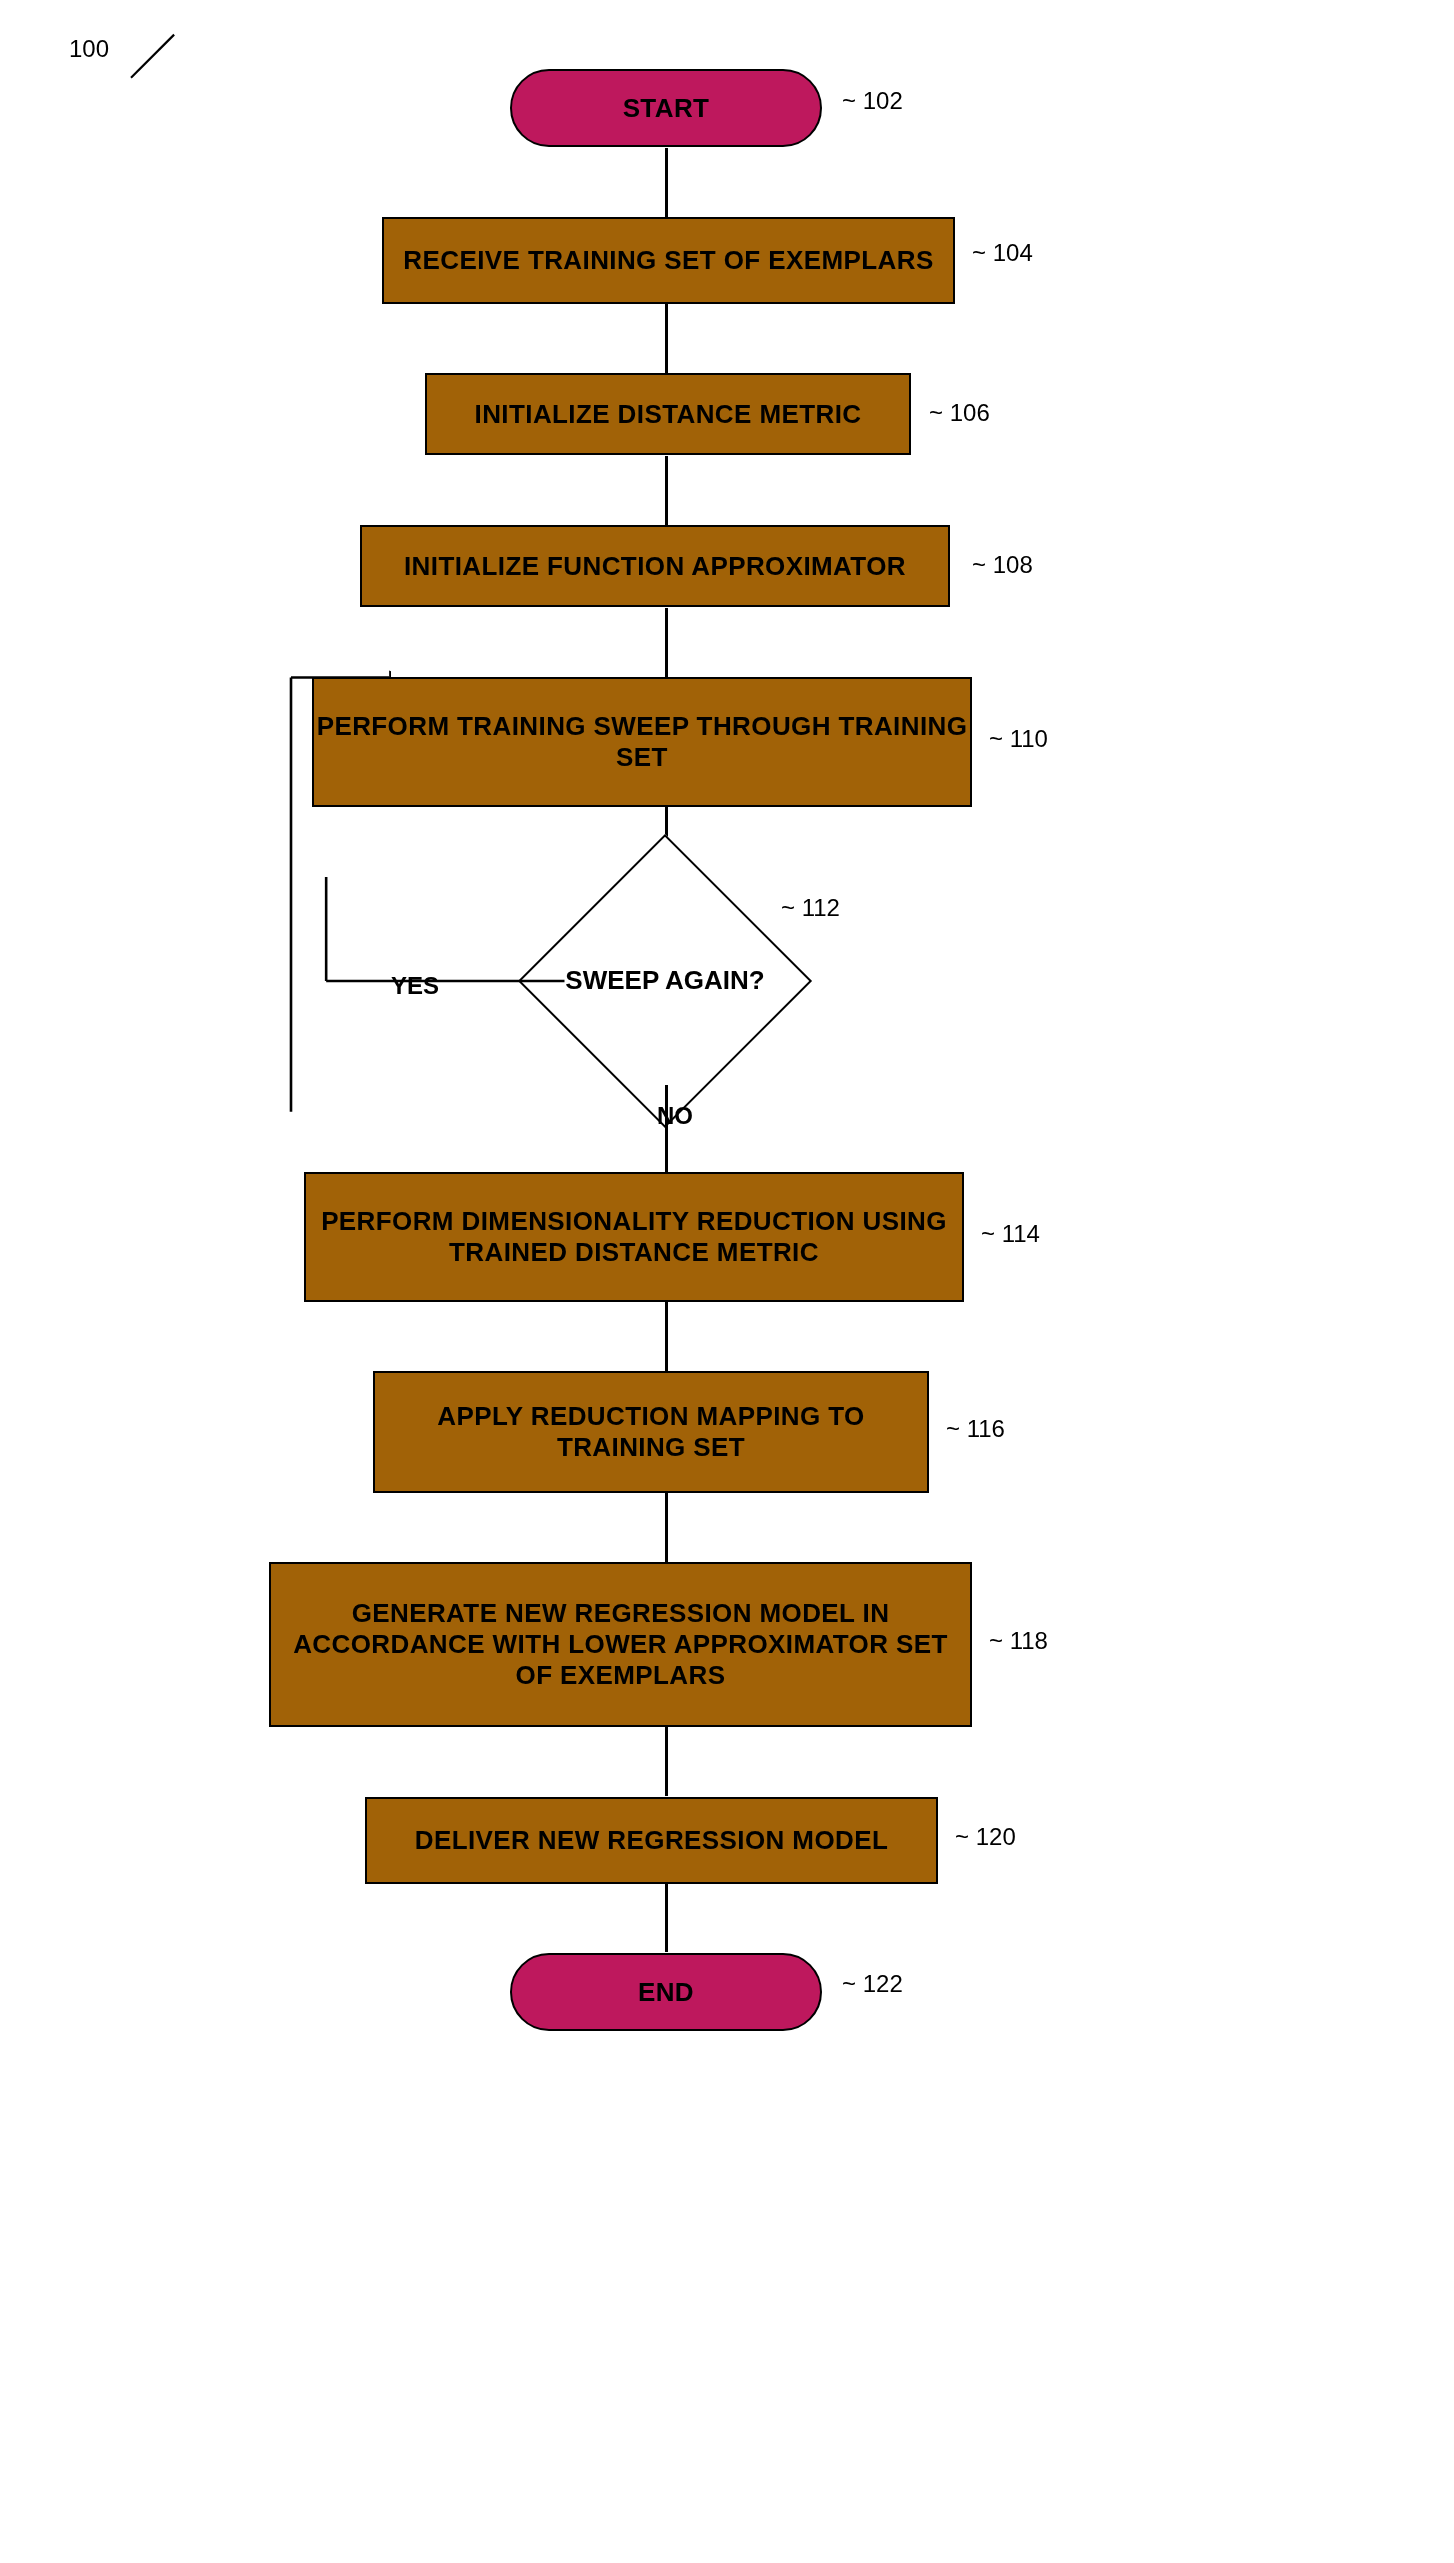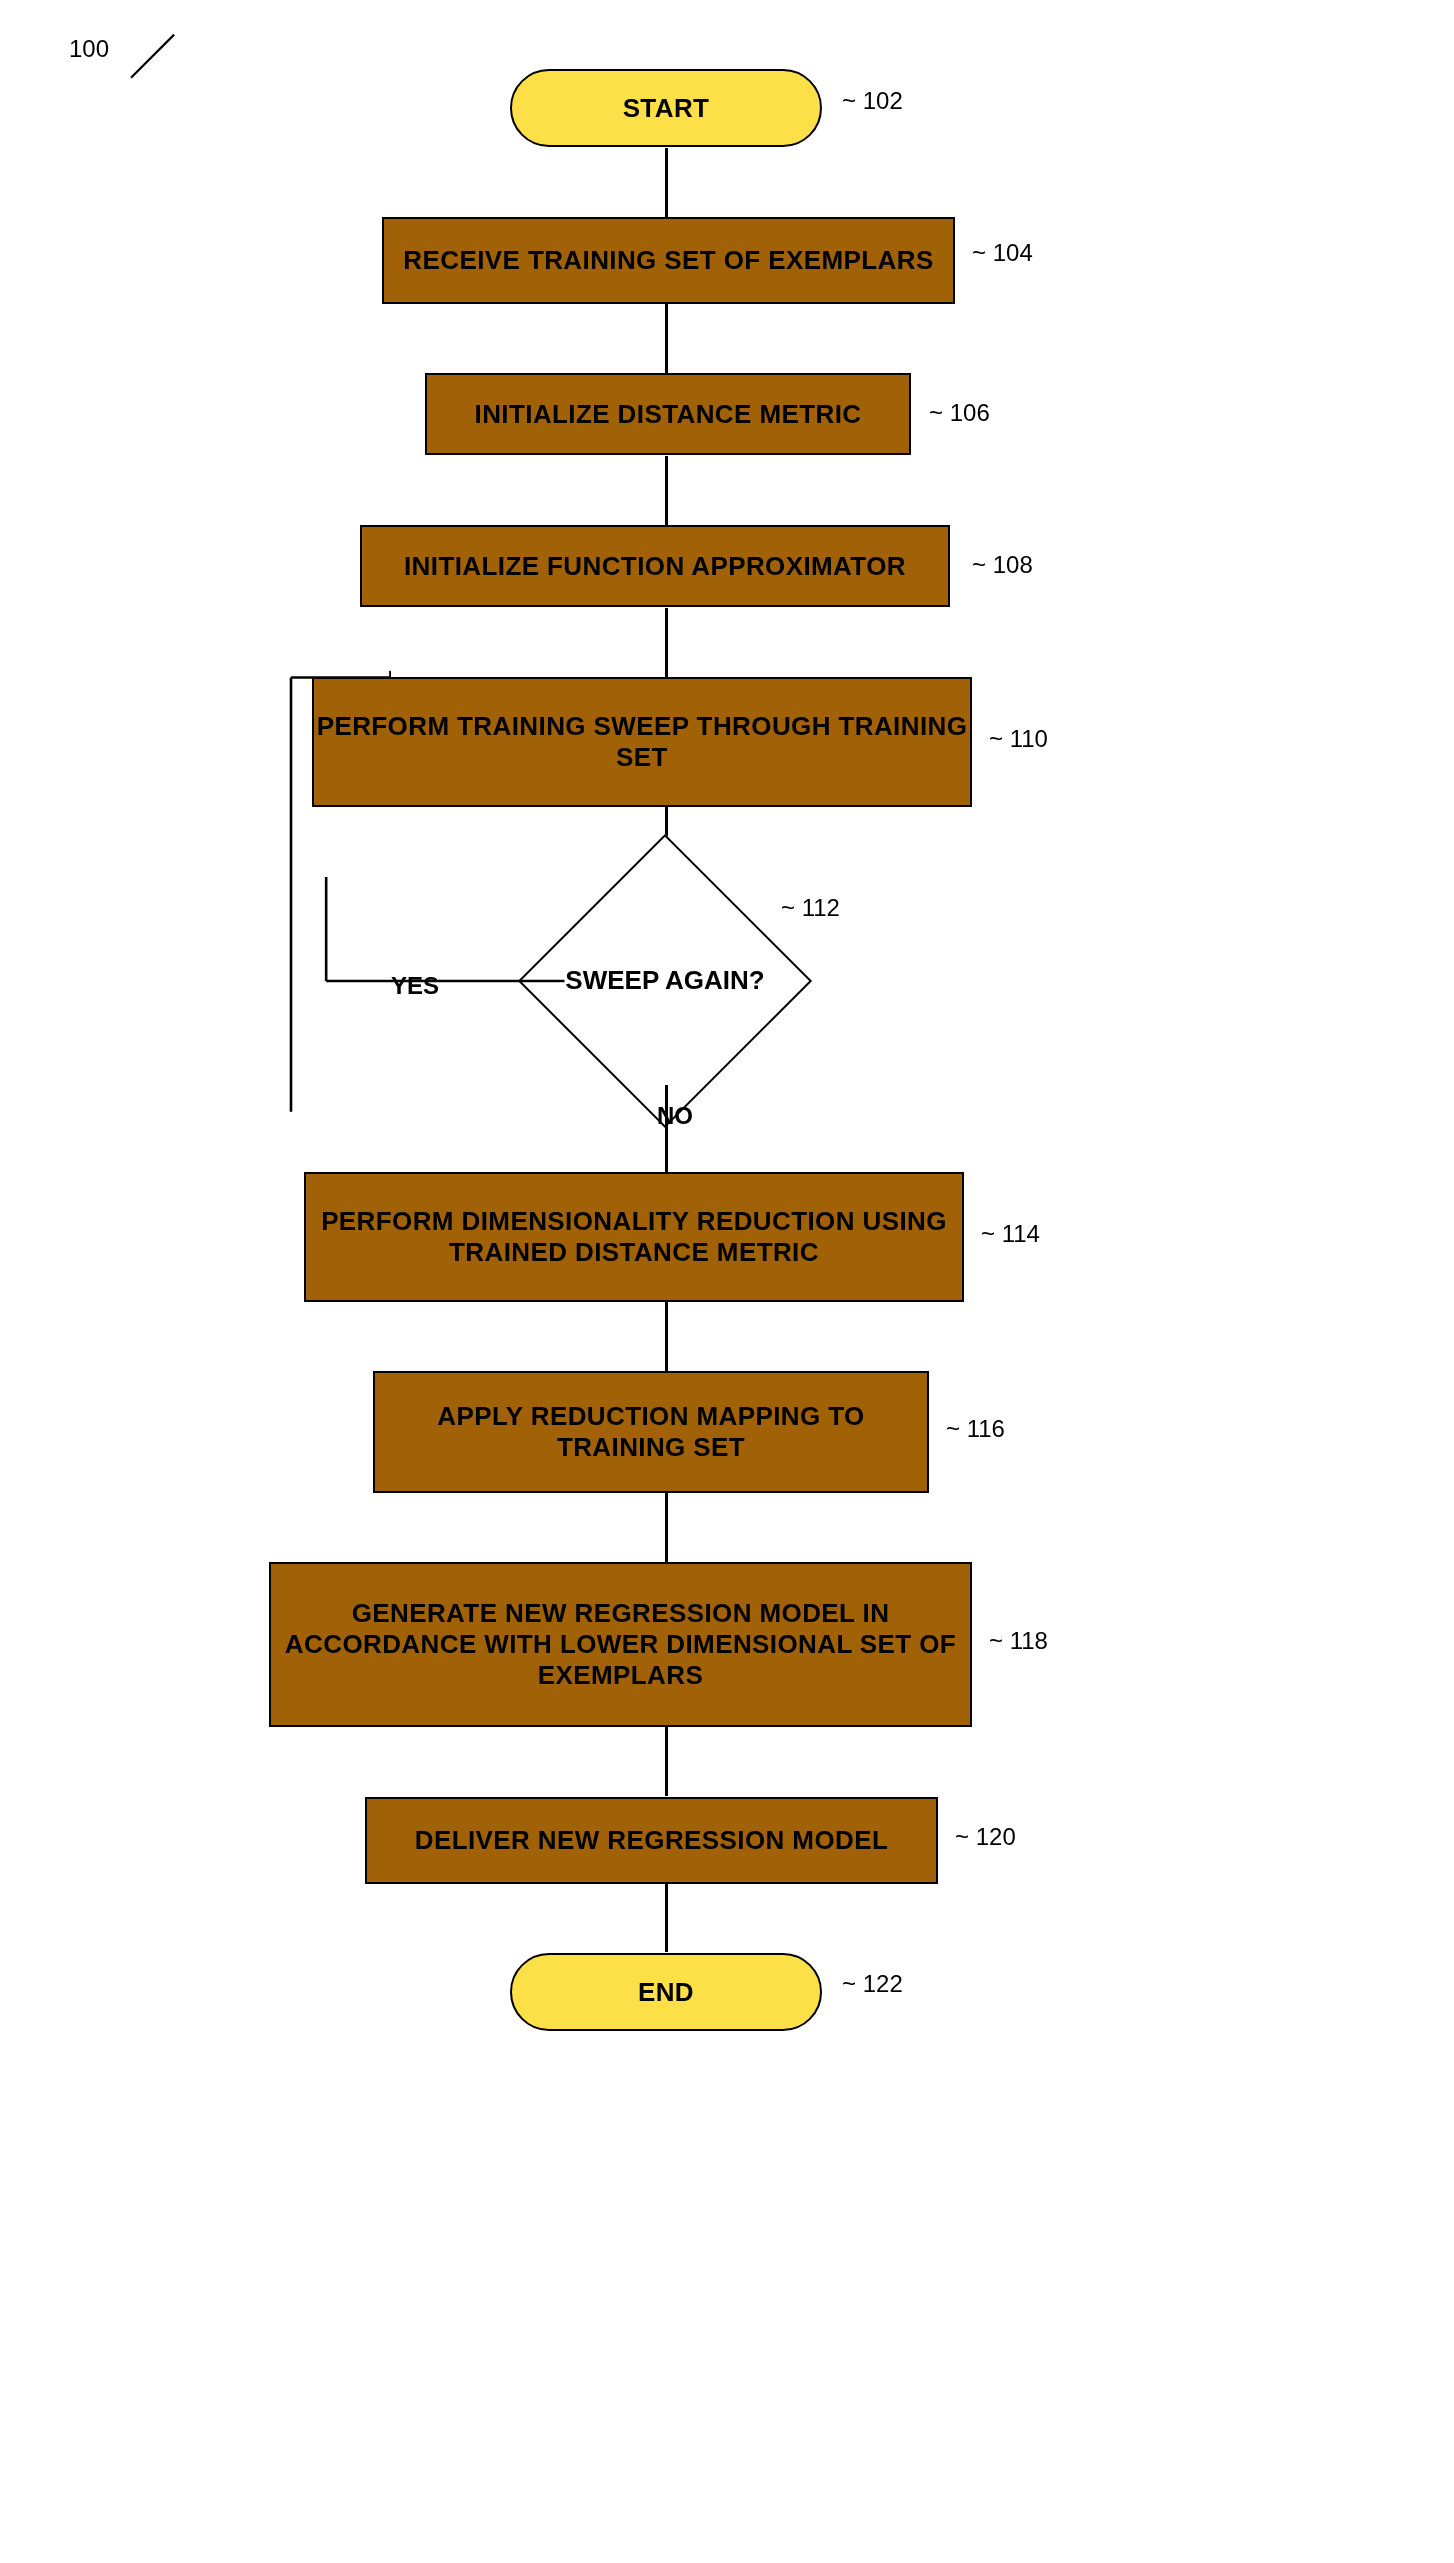--- a/index.html
+++ b/index.html
@@ -31,21 +31,21 @@
       justify-content: center;
       text-align: center;
       font-size: 26px;
       font-weight: bold;
       color: #000;
       letter-spacing: 0.4px;
     }
     .rounded-rect {
       border: 2.6px solid #000;
       border-radius: 43px;
-      background: #fde047;
+      background: #be185d;
     }
     .rect {
       border: 2.6px solid #000;
       border-radius: 0;
       background: #a16207;
     }
     .diamond-wrapper {
       position: absolute;
       display: flex;
       align-items: center;
@@ -194,21 +194,21 @@
   <div class="flow-node rect" style="top:1371px; left:373px; width:556px; height:122px;">
     <span>APPLY REDUCTION MAPPING TO TRAINING SET</span>
   </div>
   <span class="ref-label" style="top:1415px; left:946px;">~ 116</span>
 
   <div class="arrow arrow-v" style="top:1493px; left:665px; height:69px;">
     <div class="arrowhead-down" style="bottom:-15.6px;"></div>
   </div>
 
   <div class="flow-node rect" style="top:1562px; left:269px; width:703px; height:165px;">
-    <span>GENERATE NEW REGRESSION MODEL IN ACCORDANCE WITH LOWER DIMENSIONAL SET OF EXEMPLARS</span>
+    <span>GENERATE NEW REGRESSION MODEL IN ACCORDANCE WITH LOWER APPROXIMATOR SET OF EXEMPLARS</span>
   </div>
   <span class="ref-label" style="top:1627px; left:989px;">~ 118</span>
 
   <div class="arrow arrow-v" style="top:1727px; left:665px; height:69px;">
     <div class="arrowhead-down" style="bottom:-15.6px;"></div>
   </div>
 
   <div class="flow-node rect" style="top:1797px; left:365px; width:573px; height:87px;">
     <span>DELIVER NEW REGRESSION MODEL</span>
   </div>

